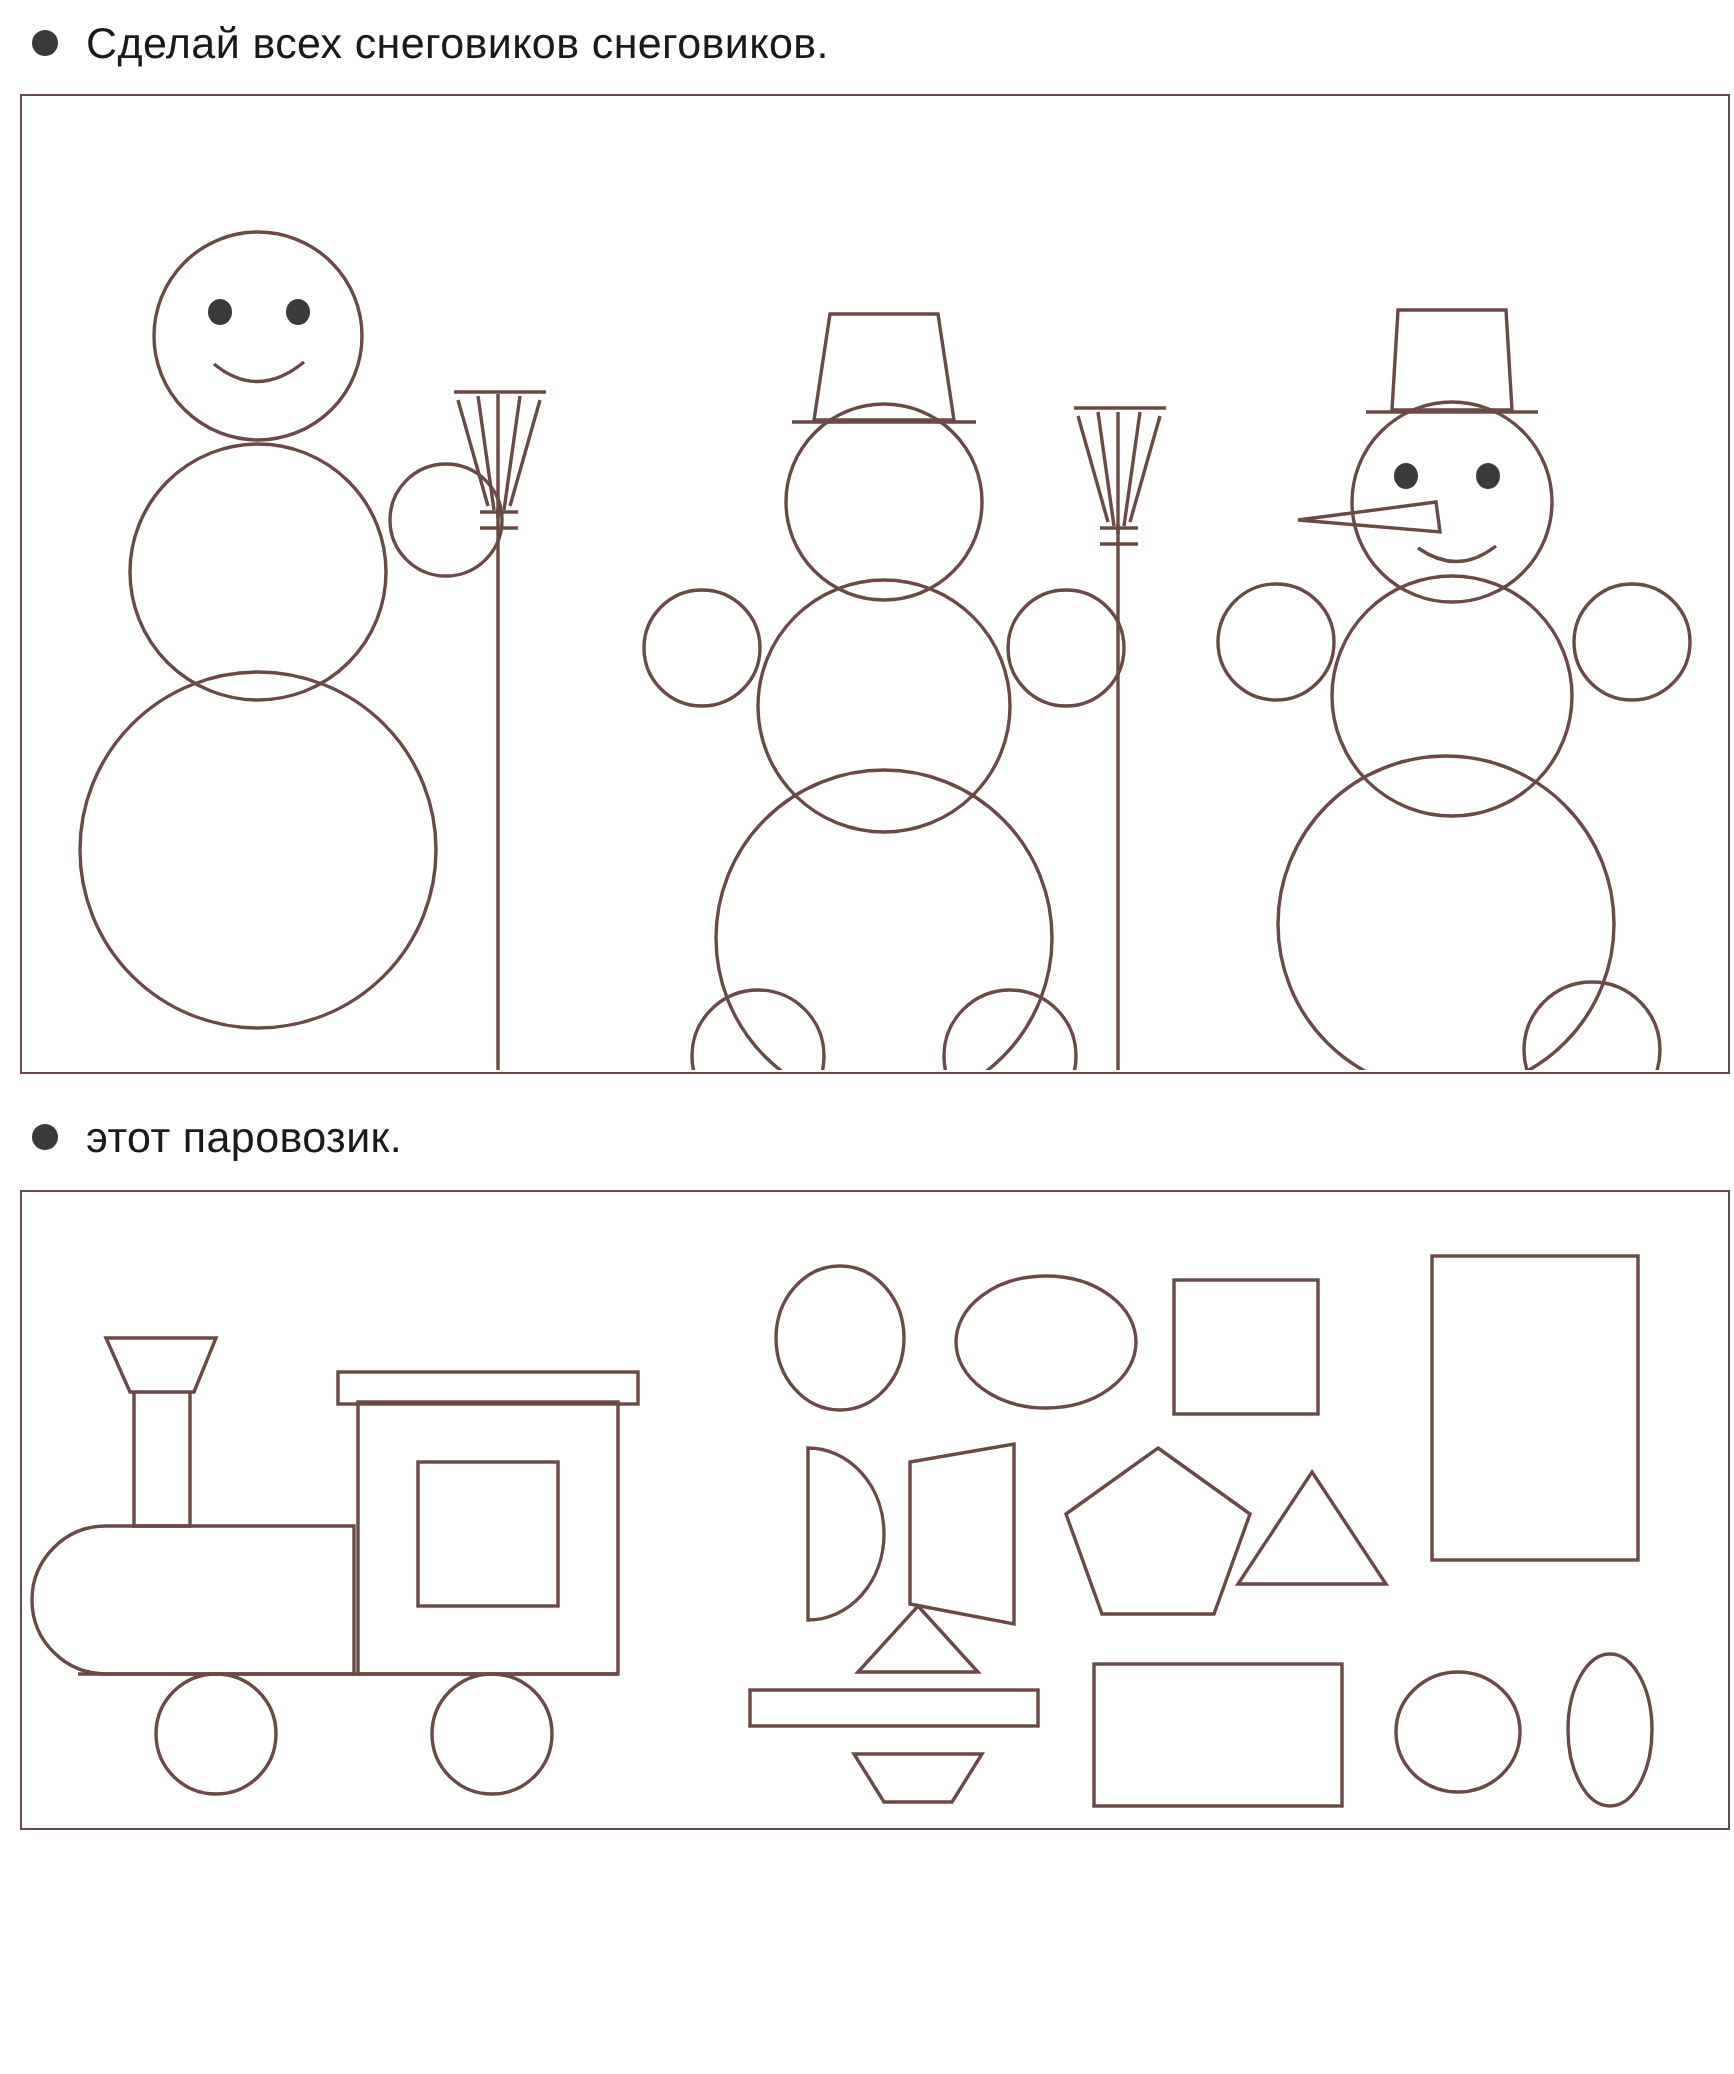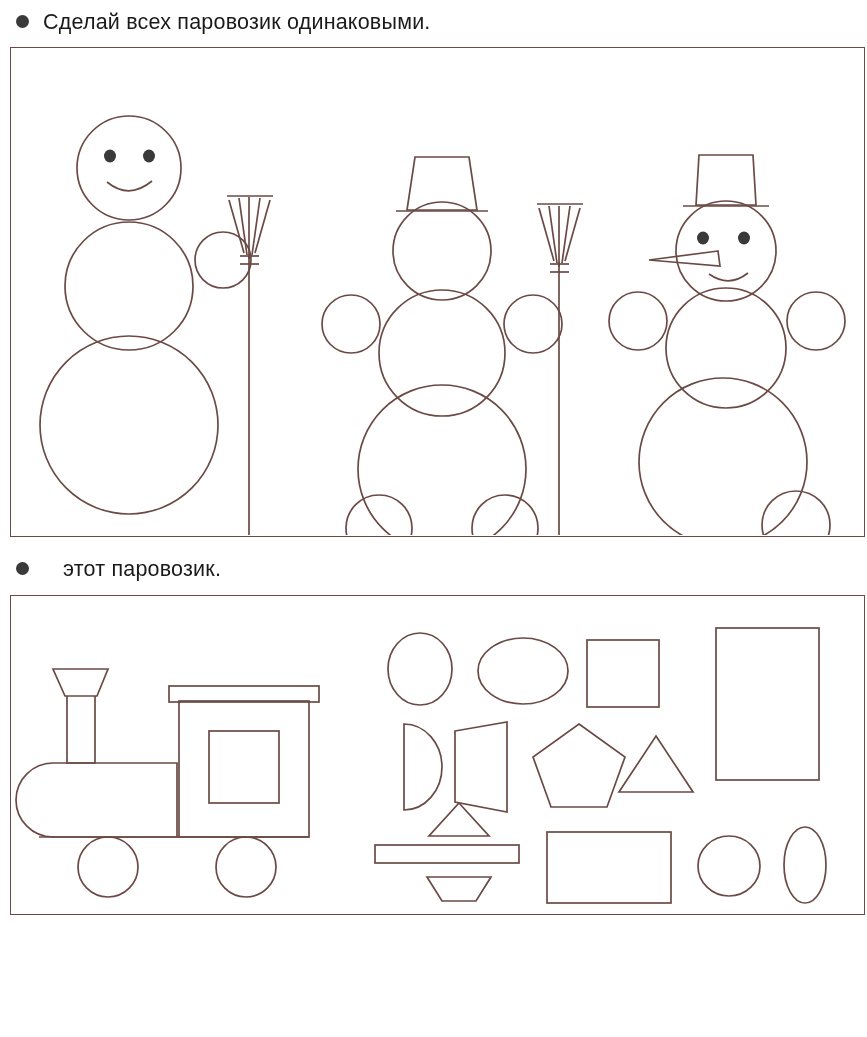--- a/index.html
+++ b/index.html
@@ -40,21 +40,20 @@
     font-size: 21.5px;
     line-height: 1.33;
     letter-spacing: 0.2px;
     color: #1a1a1a;
     text-align: justify;
     max-width: 818px;
   }
   .task-text .line2 {
     display: block;
     text-align: left;
-    margin-left: 20px;
   }
   .panel {
     border: 1.4px solid #6b4a45;
     box-sizing: border-box;
     background: #fff;
     margin: 6px 0 0 0;
   }
   .panel-snowmen {
     height: 490px;
     width: 855px;
@@ -70,21 +69,21 @@
   .spacer-8 { height: 10px; }
 </style>
 </head>
 <body>
 
 <div class="page">
 
   <div class="task">
     <span class="bullet"></span>
     <div class="task-text">
-      <span>Сделай всех паровозик одинаковыми.</span>
+      <span>Сделай всех снеговиков снеговиков.</span>
     </div>
   </div>
 
   <div class="panel panel-snowmen">
     <svg width="853" height="487" viewBox="0 0 853 487">
       <g fill="none" stroke="#6b4a45" stroke-width="1.7">
 
         <g>
 
           <circle cx="118" cy="120" r="52"></circle>

